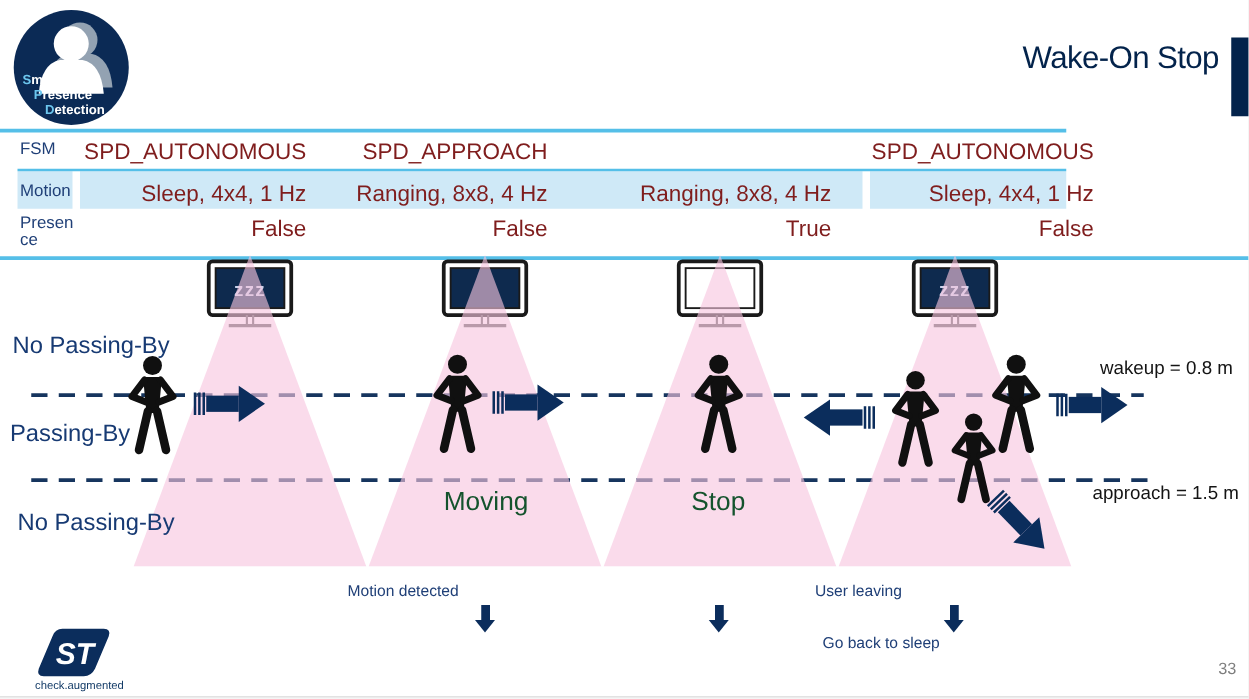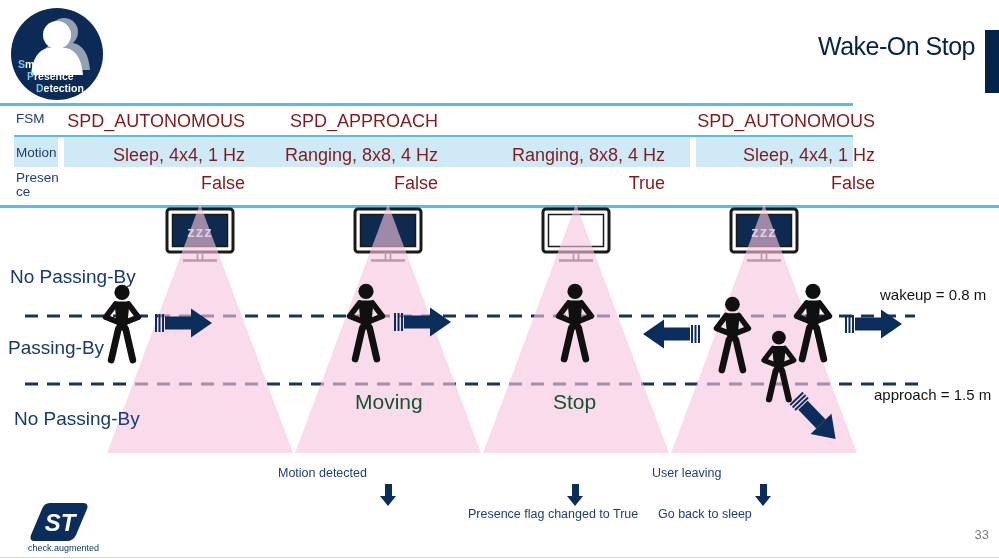--- a/index.html
+++ b/index.html
@@ -183,21 +183,20 @@
   <div class="ann-event" style="left:278px;top:466px;">Motion detected</div>
   <div class="dn-arrow" style="left:379px;top:484px;">
       <div class="shaft"></div>
       <div class="head"></div>
     </div>
 
   <div class="dn-arrow" style="left:566px;top:484px;">
       <div class="shaft"></div>
       <div class="head"></div>
     </div>
-  <div class="ann-result" style="left:468px;top:507px;">Presence flag changed to True</div>
 
   <div class="ann-event" style="left:652px;top:466px;">User leaving</div>
   <div class="dn-arrow" style="left:754px;top:484px;">
       <div class="shaft"></div>
       <div class="head"></div>
     </div>
   <div class="ann-result" style="left:658px;top:507px;">Go back to sleep</div>
 
   <svg class="st-logo-svg" width="62" height="40" viewBox="0 0 62 40">
     <path d="M22,1 L55,1 Q61,1 59,7 L48,33 Q45,39 39,39 L7,39 Q1,39 3,33 L14,7 Q16,1 22,1 Z" fill="#0b2d5c"></path>

